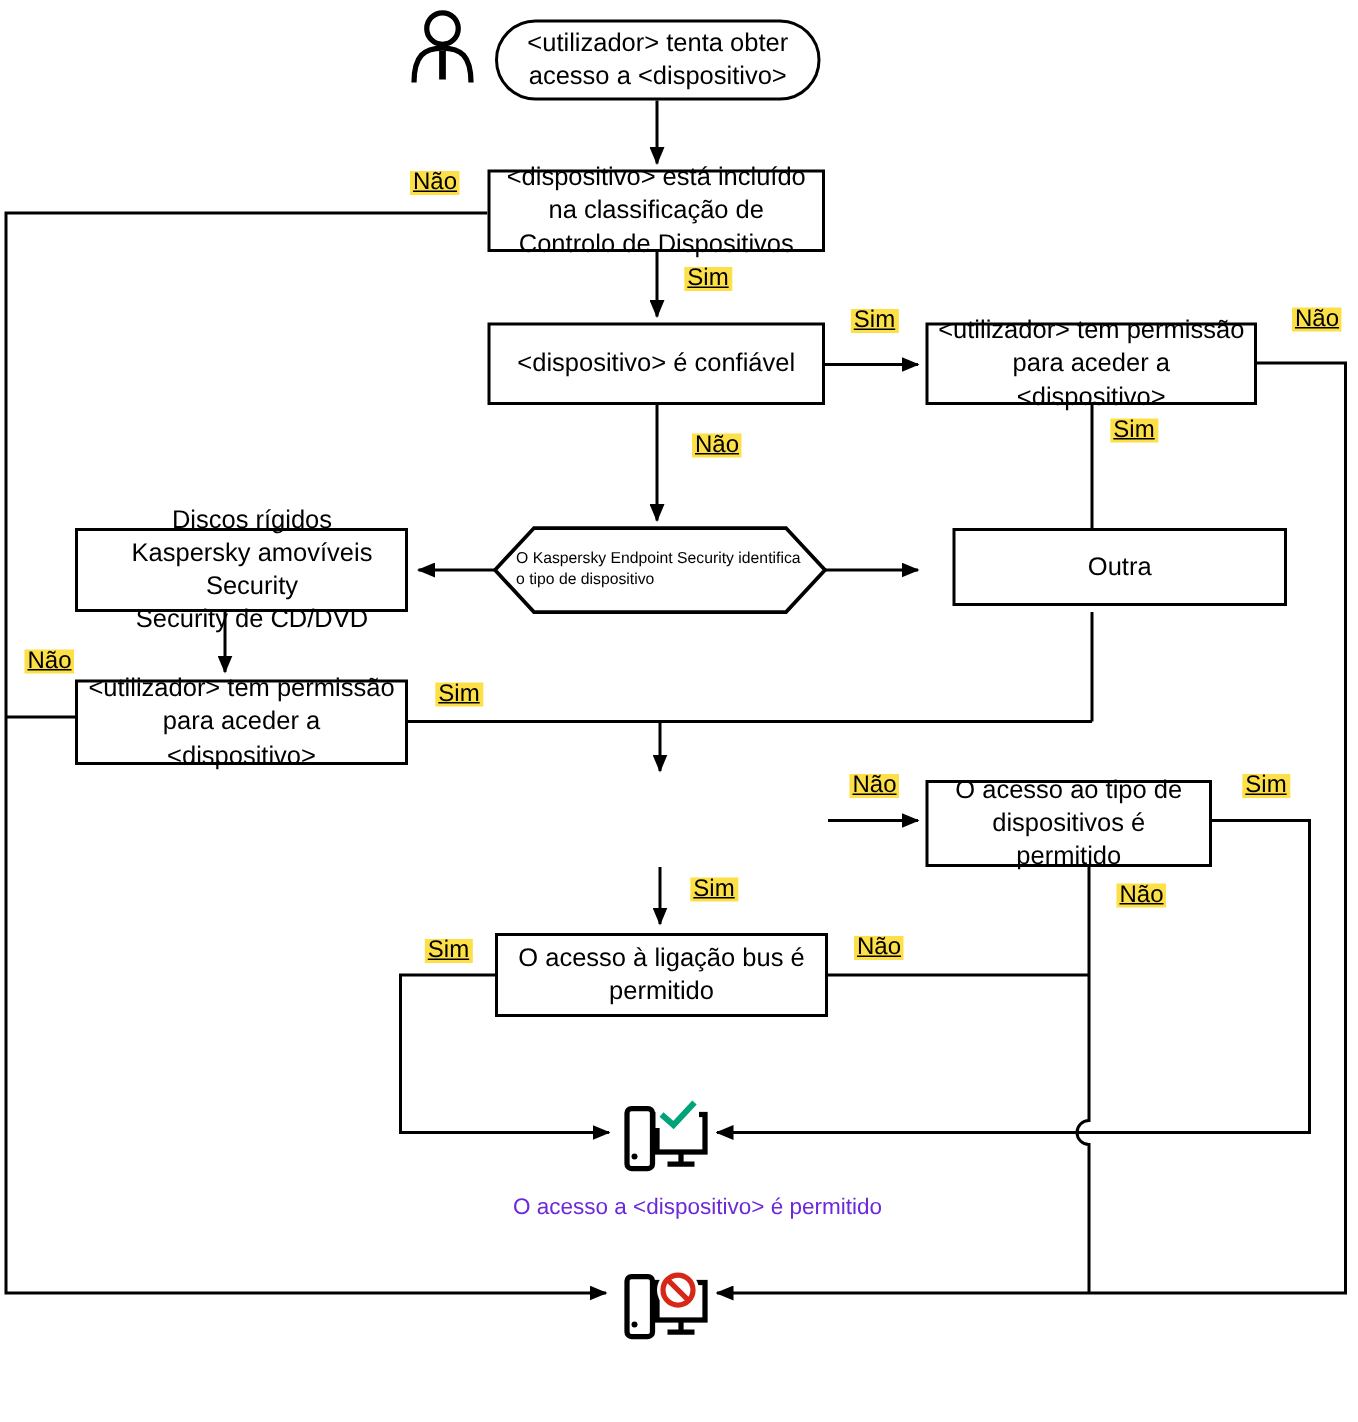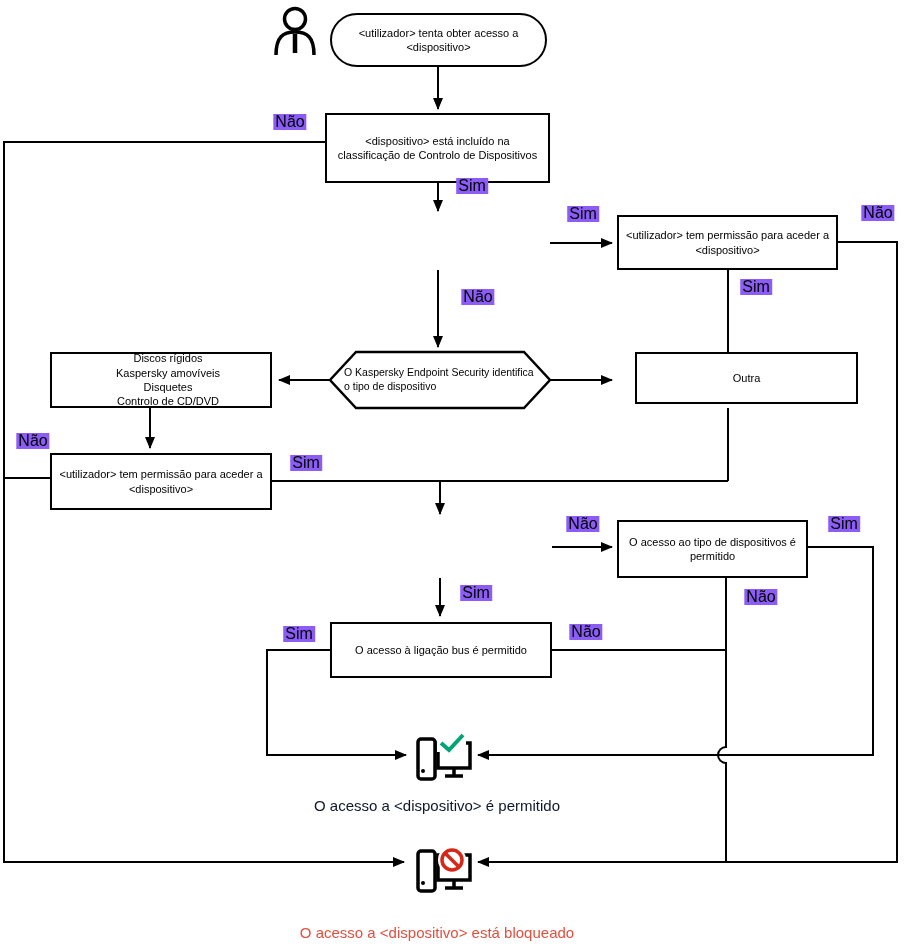--- a/index.html
+++ b/index.html
@@ -4,35 +4,35 @@
 <style>
   html,body{margin:0;padding:0;background:#ffffff;}
   .canvas{
     position:relative;width:905px;height:948px;background:#ffffff;overflow:hidden;
     font-family:"Liberation Sans","DejaVu Sans",sans-serif;color:#000;
   }
   .wires{position:absolute;left:0;top:0;width:905px;height:948px;}
   .node{
     position:absolute;box-sizing:border-box;border:2.5px solid #000;background:#fff;
     display:flex;align-items:center;justify-content:center;text-align:center;
-    font-size:11px;line-height:1.3;padding:2px 6px;
+    font-size:17px;line-height:1.3;padding:2px 6px;
   }
   .stadium{border-radius:28px;border-width:2px;}
   .hexlabel{
     position:absolute;box-sizing:border-box;display:flex;align-items:center;justify-content:center;
     text-align:left;font-size:10.5px;line-height:1.3;background:transparent;
   }
   .lbl{
     position:absolute;transform:translate(-50%,-50%);font-size:16px;line-height:1;
-    white-space:nowrap;background:#8b5cf6;padding:0 2px;
+    white-space:nowrap;background:#fde047;padding:0 2px;text-decoration:underline;
   }
   .result{
     position:absolute;transform:translate(-50%,-50%);font-size:15px;white-space:nowrap;
   }
-  .result.allowed{color:#0f172a;}
+  .result.allowed{color:#6d28d9;margin-left:28px;}
   .result.blocked{color:#e0503f;}
   .lines-multiline span{display:block;margin-left:14px;}
   .iconbox{position:absolute;}
 </style>
 </head>
 <body>
 
 <div class="canvas">
 
   <svg class="wires" viewBox="0 0 905 948" xmlns="http://www.w3.org/2000/svg">
@@ -67,33 +67,34 @@
   </svg>
 
   <svg class="iconbox" style="left:270px;top:3px;width:50px;height:56px" viewBox="0 0 50 56" xmlns="http://www.w3.org/2000/svg">
     <circle cx="25" cy="16" r="10.5" fill="none" stroke="#000" stroke-width="3.5"></circle>
     <path d="M6,52 C6,34 13,29 25,29 C37,29 44,34 44,52" fill="none" stroke="#000" stroke-width="3.5"></path>
     <path d="M25,31 L25,50" stroke="#000" stroke-width="4.5"></path>
   </svg>
 
   <div class="node stadium" style="left:330px;top:13px;width:217px;height:54px">&lt;utilizador&gt; tenta obter acesso a &lt;dispositivo&gt;</div>
 
-  <div class="node" style="left:325px;top:113px;width:225px;height:70px">&lt;dispositivo&gt; está incluído na classificação de Controlo de Dispositivos</div>
+  <div class="node" style="left:325px;top:113px;width:225px;height:55px">&lt;dispositivo&gt; está incluído na classificação de Controlo de Dispositivos</div>
 
+  <div class="node" style="left:325px;top:215px;width:225px;height:55px">&lt;dispositivo&gt; é confiável</div>
 
   <div class="node" style="left:617px;top:215px;width:221px;height:55px">&lt;utilizador&gt; tem permissão para aceder a &lt;dispositivo&gt;</div>
 
   <div class="hexlabel" style="left:344px;top:352px;width:192px;height:56px">O Kaspersky Endpoint Security identifica o tipo de dispositivo</div>
 
   <div class="node lines-multiline" style="left:50px;top:352px;width:222px;height:56px">
     <div>
       <span>Discos rígidos</span>
       <span>Kaspersky amovíveis</span>
-      <span>Disquetes</span>
-      <span>Controlo de CD/DVD</span>
+      <span>Security</span>
+      <span>Security de CD/DVD</span>
     </div>
   </div>
 
   <div class="node" style="left:635px;top:352px;width:223px;height:52px">Outra</div>
 
   <div class="node" style="left:50px;top:453px;width:222px;height:57px">&lt;utilizador&gt; tem permissão para aceder a &lt;dispositivo&gt;</div>
 
 
   <div class="node" style="left:617px;top:520px;width:191px;height:58px">O acesso ao tipo de dispositivos é permitido</div>
 
@@ -128,15 +129,14 @@
   <svg class="iconbox" style="left:412px;top:845px;width:66px;height:56px" viewBox="0 0 66 56" xmlns="http://www.w3.org/2000/svg">
     <rect x="6" y="6" width="17" height="40" rx="3" fill="#fff" stroke="#000" stroke-width="3.5"></rect>
     <circle cx="11" cy="38" r="2" fill="#000"></circle>
     <rect x="26" y="10" width="32" height="25" fill="#fff" stroke="#000" stroke-width="3.5"></rect>
     <path d="M42,35 L42,42" stroke="#000" stroke-width="3.5"></path>
     <path d="M33,43 L51,43" stroke="#000" stroke-width="3.5"></path>
     <circle cx="40" cy="15" r="14" fill="#fff"></circle>
     <circle cx="40" cy="15" r="10" fill="#fff" stroke="#d62718" stroke-width="3.5"></circle>
     <path d="M33.2,8.2 L46.8,21.8" stroke="#d62718" stroke-width="3.5"></path>
   </svg>
-  <div class="result blocked" style="left:437px;top:932px">O acesso a &lt;dispositivo&gt; está bloqueado</div>
 
 </div>
 
 </body></html>

